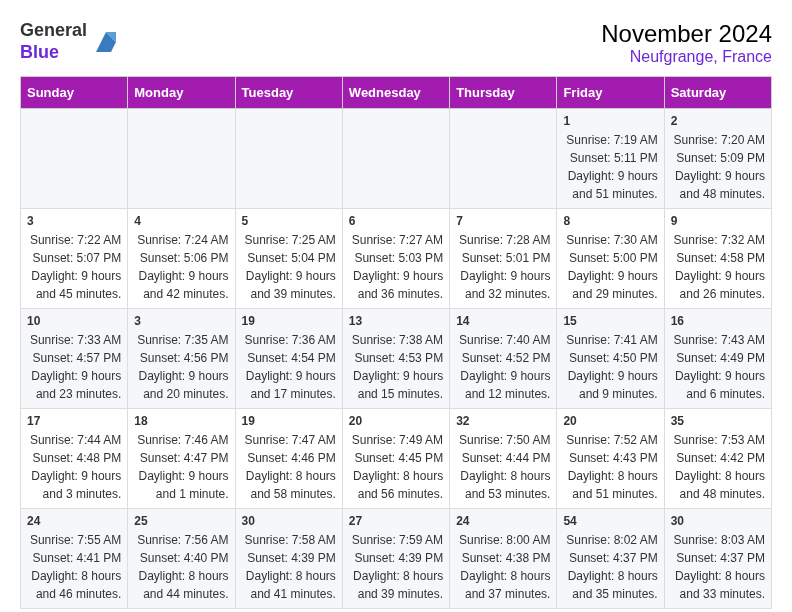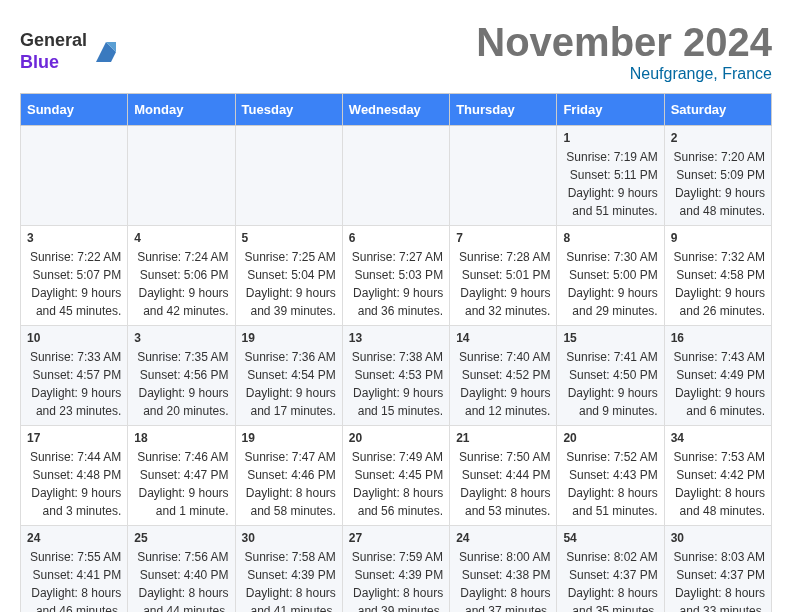--- a/index.html
+++ b/index.html
@@ -6,21 +6,21 @@
     body {
       font-family: Arial, sans-serif;
       background: #fff;
       width: 792px;
       min-height: 612px;
       padding: 20px;
     }
     .header {
       display: flex;
       justify-content: space-between;
-      align-items: center;
+      align-items: flex-start;
       margin-bottom: 10px;
     }
     .logo {
       display: flex;
       align-items: center;
     }
     .logo-text {
       font-size: 18px;
       font-weight: bold;
       line-height: 1.2;
@@ -29,35 +29,35 @@
     .logo-text .blue { color: #6d28d9; }
     .logo-icon {
       width: 30px;
       height: 30px;
       margin-left: 4px;
     }
     .title-block {
       text-align: right;
     }
     .month-title {
-      font-size: 40px;
-      font-weight: bold;
-      color: #737373;
+      font-size: 24px;
+      font-weight: normal;
+      color: #000000;
     }
     .location {
       font-size: 16px;
-      color: #0369a1;
+      color: #6d28d9;
     }
     table {
       width: 100%;
       border-collapse: collapse;
       table-layout: fixed;
     }
     thead th {
-      background-color: #3b82f6;
+      background-color: #a21caf;
       color: #fff;
       font-size: 13px;
       font-weight: bold;
       padding: 8px 6px;
       text-align: left;
       border: 1px solid #ccc;
     }
     td {
       vertical-align: top;
       border: 1px solid #ddd;
@@ -203,29 +203,29 @@
         </td>
         <td>
           <div class="day-num">19</div>
           <div class="day-info">Sunrise: 7:47 AM<br>Sunset: 4:46 PM<br>Daylight: 8 hours and 58 minutes.</div>
         </td>
         <td>
           <div class="day-num">20</div>
           <div class="day-info">Sunrise: 7:49 AM<br>Sunset: 4:45 PM<br>Daylight: 8 hours and 56 minutes.</div>
         </td>
         <td>
-          <div class="day-num">21</div>
+          <div class="day-num">32</div>
           <div class="day-info">Sunrise: 7:50 AM<br>Sunset: 4:44 PM<br>Daylight: 8 hours and 53 minutes.</div>
         </td>
         <td>
           <div class="day-num">20</div>
           <div class="day-info">Sunrise: 7:52 AM<br>Sunset: 4:43 PM<br>Daylight: 8 hours and 51 minutes.</div>
         </td>
         <td>
-          <div class="day-num">34</div>
+          <div class="day-num">35</div>
           <div class="day-info">Sunrise: 7:53 AM<br>Sunset: 4:42 PM<br>Daylight: 8 hours and 48 minutes.</div>
         </td>
       </tr>
       <tr>
         <td>
           <div class="day-num">24</div>
           <div class="day-info">Sunrise: 7:55 AM<br>Sunset: 4:41 PM<br>Daylight: 8 hours and 46 minutes.</div>
         </td>
         <td>
           <div class="day-num">25</div>

